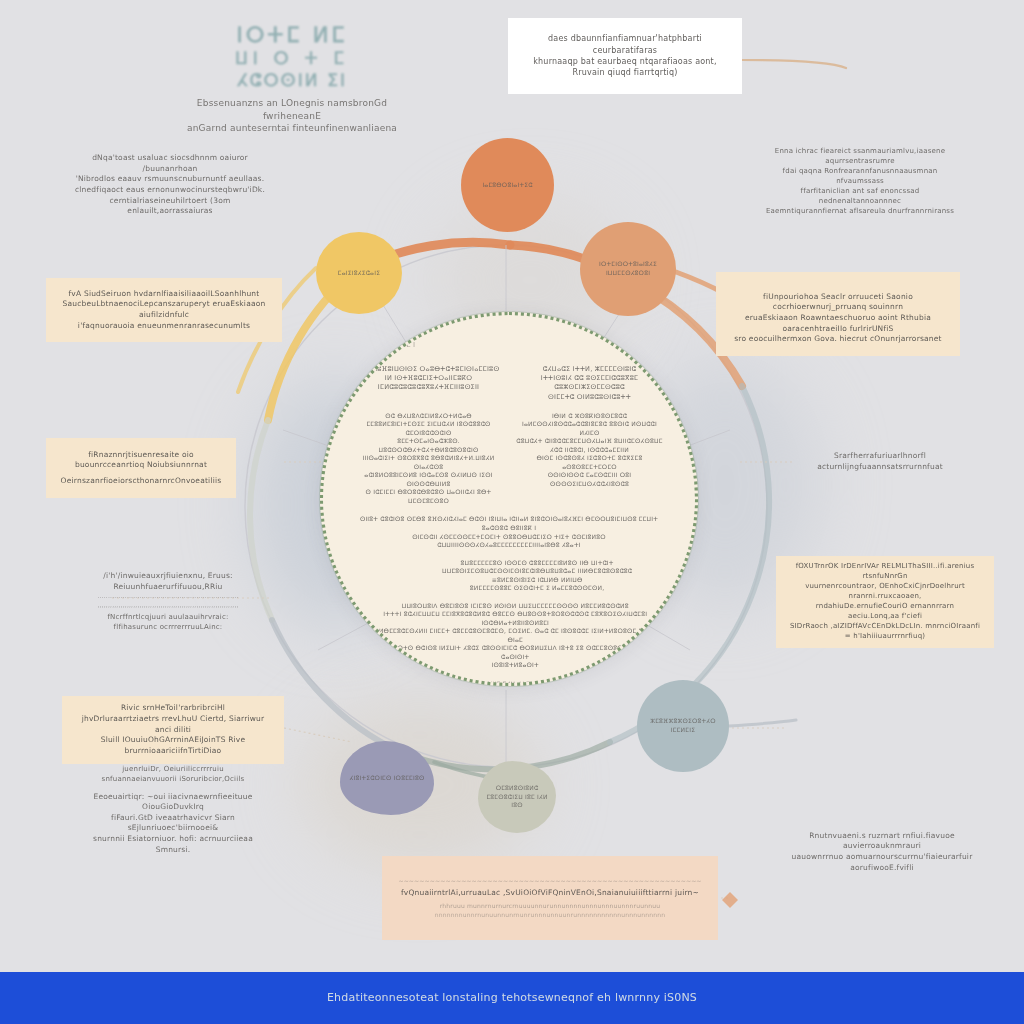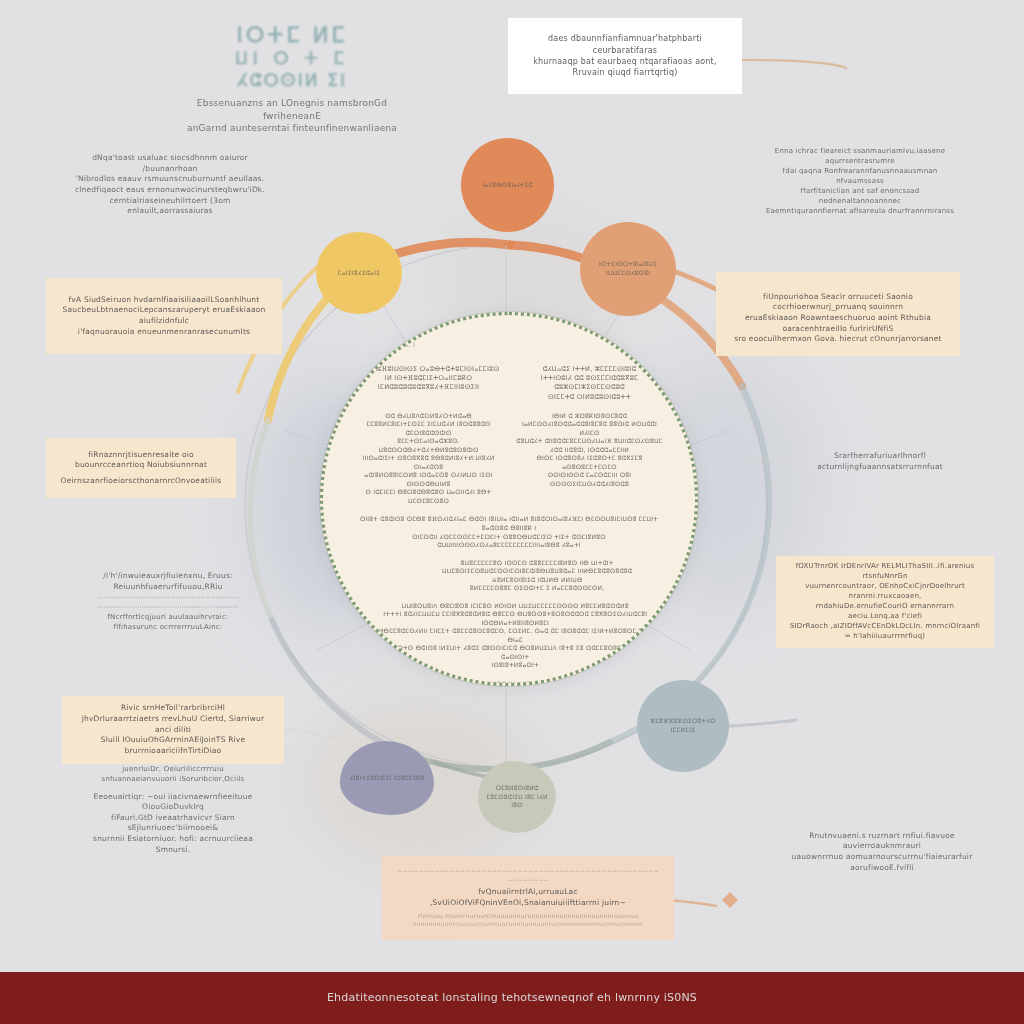--- a/index.html
+++ b/index.html
@@ -86,21 +86,21 @@
     font-size:21px;font-weight:bold;letter-spacing:3px;
     color:#86a8ab;line-height:1.25;
     filter:blur(.9px);opacity:.85;
   }
   .titleglyph .l2{font-size:17px;letter-spacing:5px;}
   .titleglyph .l3{font-size:17px;letter-spacing:2px;}
 
   
   .caption{
     position:absolute;left:0;bottom:0;width:1024px;height:52px;
-    background:#7f1d1d;
+    background:#1d4ed8;
     display:flex;align-items:center;justify-content:center;
   }
   .caption .ptxt{color:#dfe6e5;opacity:.92;filter:blur(.45px);}
 </style>
 </head>
 <body>
 
 <div id="stage">
 
   <div class="wash" style="left:250px;top:380px;width:170px;height:250px;background:#b9c3cf;"></div>
@@ -271,21 +271,21 @@
 
   <div class="box plain" style="left:56px;top:142px;width:228px;height:86px;">
     <div style="width:100%;">
       <span class="ptxt t75">dNqa'toast  usaluac  siocsdhnnm  oaiuror  /buunanrhoan</span>
       <span class="ptxt t75">'Nibrodlos  eaauv rsmuunscnuburnuntf aeullaas.</span>
       <span class="ptxt t75">clnedfiqaoct eaus  ernonunwocinursteqbwru'iDk.</span>
       <span class="ptxt t75">cerntialriaseineuhilrtoert  (3om enlauilt,aorrassaiuras</span>
     </div>
   </div>
 
-  <div class="box cream" style="left:46px;top:278px;width:236px;height:76px;">
+  <div class="box cream" style="left:46px;top:278px;width:236px;height:64px;">
     <div style="width:100%;">
       <span class="ptxt t75 dark">fvA  SiudSeiruon  hvdarnlfiaaisiliaaoilLSoanhlhunt</span>
       <span class="ptxt t75 dark">SaucbeuLbtnaenociLepcanszaruperyt  eruaEskiaaon  aiufilzidnfulc</span>
       <span class="ptxt t75 dark">i'faqnuorauoia  enueunmenranrasecunumlts</span>
     </div>
   </div>
 
   <div class="box cream" style="left:716px;top:272px;width:244px;height:84px;align-items:flex-end;">
     <div style="width:100%;">
       <span class="ptxt t75 dark">fiUnpouriohoa Seaclr  orruuceti  Saonio  cocrhioerwnurj_prruanq souinnrn</span>
@@ -342,21 +342,21 @@
     </div>
   </div>
 
   <div class="box plain" style="left:776px;top:822px;width:212px;height:60px;">
     <div style="width:100%;">
       <span class="ptxt t75">Rnutnvuaeni.s  ruzrnart  rnfiui.fiavuoe  auvierroauknmrauri</span>
       <span class="ptxt t75">uauownrrnuo  aomuarnourscurrnu'fiaieurarfuir  aorufiwooE.fvifli</span>
     </div>
   </div>
 
-  <div class="box pink" style="left:382px;top:856px;width:292px;height:84px;">
+  <div class="box pink" style="left:382px;top:856px;width:336px;height:84px;">
     <div style="width:100%;">
       <span class="ptxt t6" style="opacity:.45;">~~~~~~~~~~~~~~~~~~~~~~~~~~~~~~~~~~~~~~~~~~~~~~~~~~~~~~~~~~</span>
       <span class="ptxt t75 dark" style="margin:3px 0;">fvQnuaiirntrlAi,urruauLac  ,SvUiOiOfViFQninVEnOi,Snaianuiuiiifttiarrni  juirn~</span>
       <span class="ptxt t6" style="opacity:.45;">rhhruuu  munnrnurnurcrnuuuunnurunnunnnnunnnunnnuunnnruunnuu</span>
       <span class="ptxt t6" style="opacity:.4;">nnnnnnnunnrnunuunnunrnunrunnnunnuunrunnnnnnnnnnnunnnunnnnnn</span>
     </div>
   </div>
 
   <div class="caption">
     <span class="ptxt t11">Ehdatiteonnesoteat lonstaling tehotsewneqnof eh lwnrnny iS0NS</span>

